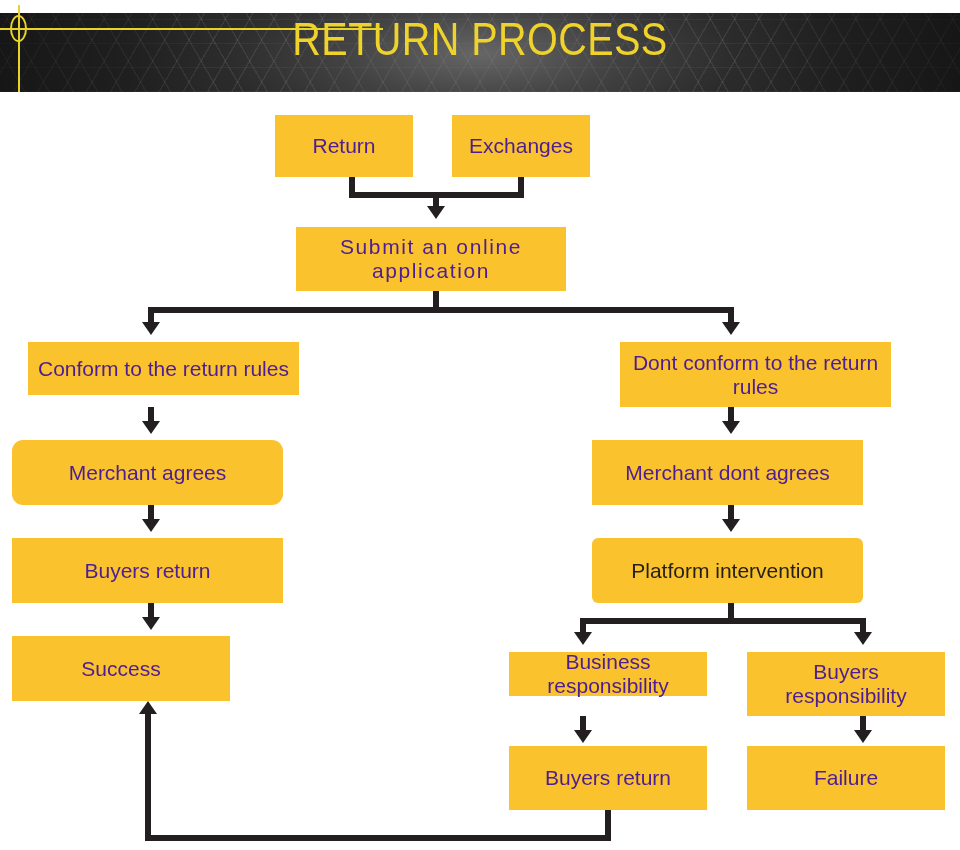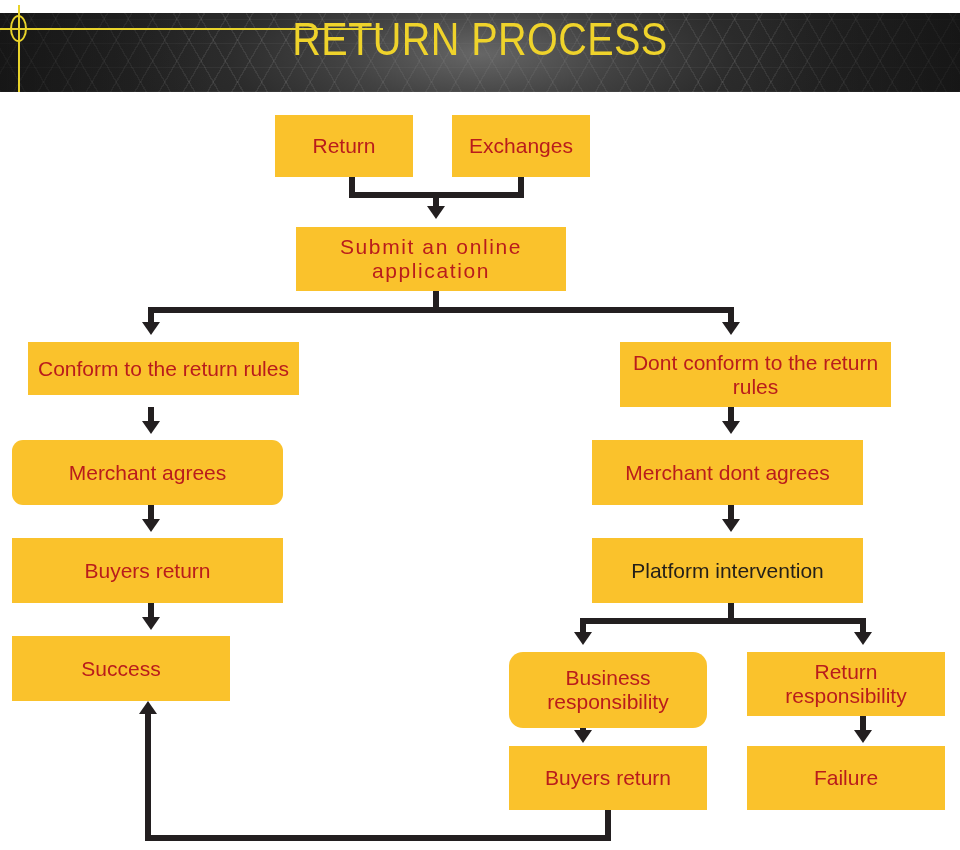--- a/index.html
+++ b/index.html
@@ -95,21 +95,21 @@
     border-radius: 50%;
     box-sizing: border-box;
     z-index: 6;
     background: transparent;
   }
 
   
   .node {
     position: absolute;
     background: #fac22c;
-    color: #b91c1c;
+    color: #4c1d95;
     display: flex;
     align-items: center;
     justify-content: center;
     text-align: center;
     font-size: 21px;
     line-height: 1.14;
     box-sizing: border-box;
     padding: 2px 6px;
     z-index: 3;
   }
@@ -229,30 +229,30 @@
 </div>
 
 <div class="node" style="left:592px; top:342px; width:271px; height:65px;margin-left:28px;">
   <span>Dont conform to the return rules</span>
 </div>
 
 <div class="node" style="left:592px; top:440px; width:271px; height:65px;">
   <span>Merchant dont agrees</span>
 </div>
 
-<div class="node dark-text" style="left:592px; top:538px; width:271px; height:65px;">
+<div class="node dark-text" style="left:592px; top:538px; width:271px; height:65px;border-radius:6px;">
   <span>Platform intervention</span>
 </div>
 
-<div class="node" style="left:509px; top:652px; width:198px; height:76px;border-radius:14px;">
+<div class="node" style="left:509px; top:652px; width:198px; height:44px;">
   <span>Business responsibility</span>
 </div>
 
 <div class="node" style="left:747px; top:652px; width:198px; height:64px;">
-  <span>Return responsibility</span>
+  <span>Buyers responsibility</span>
 </div>
 
 <div class="node" style="left:509px; top:746px; width:198px; height:64px;">
   <span>Buyers return</span>
 </div>
 
 <div class="node" style="left:747px; top:746px; width:198px; height:64px;">
   <span>Failure</span>
 </div>
 

